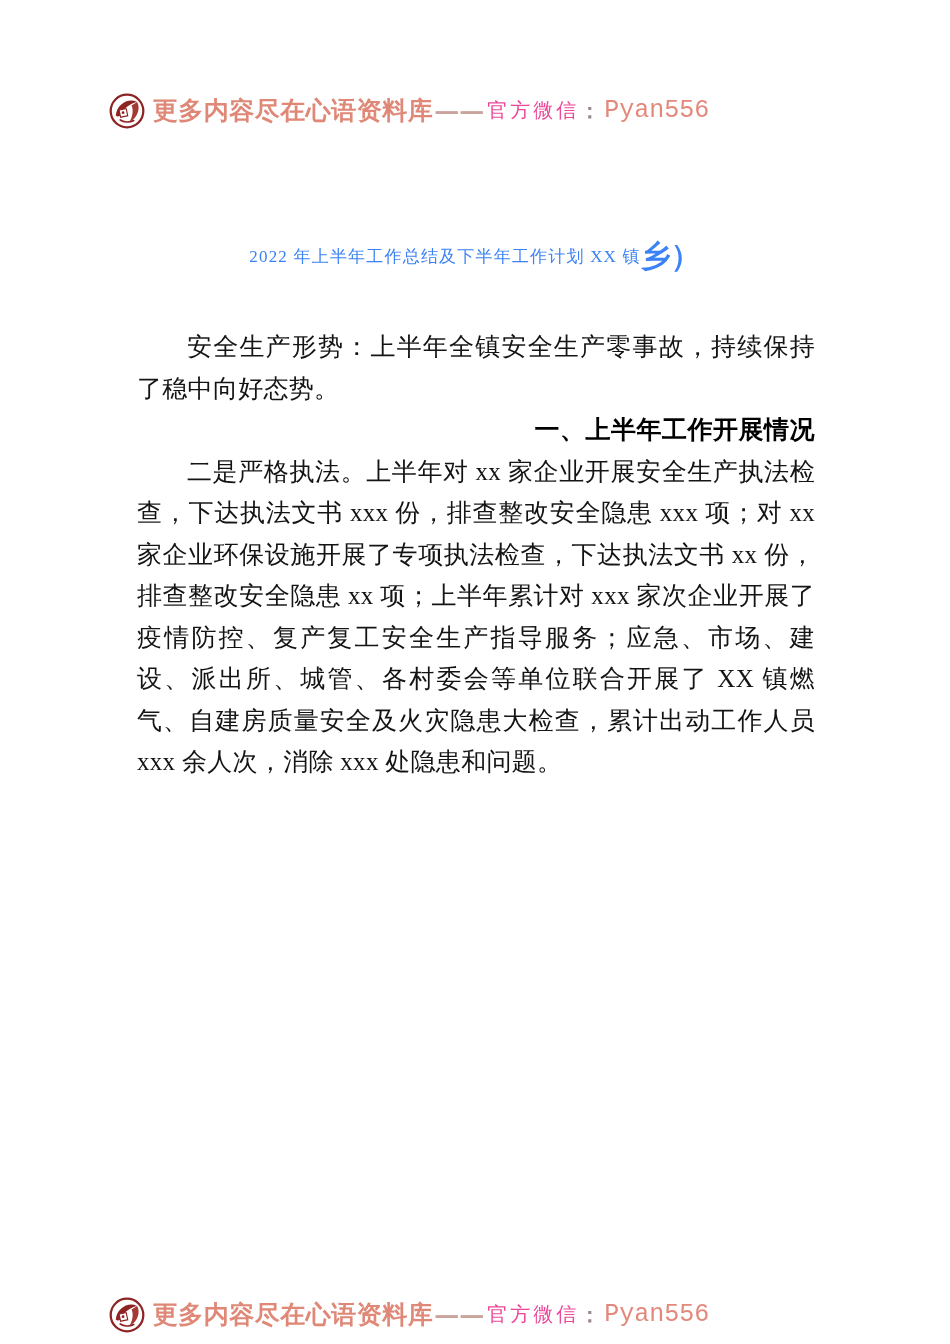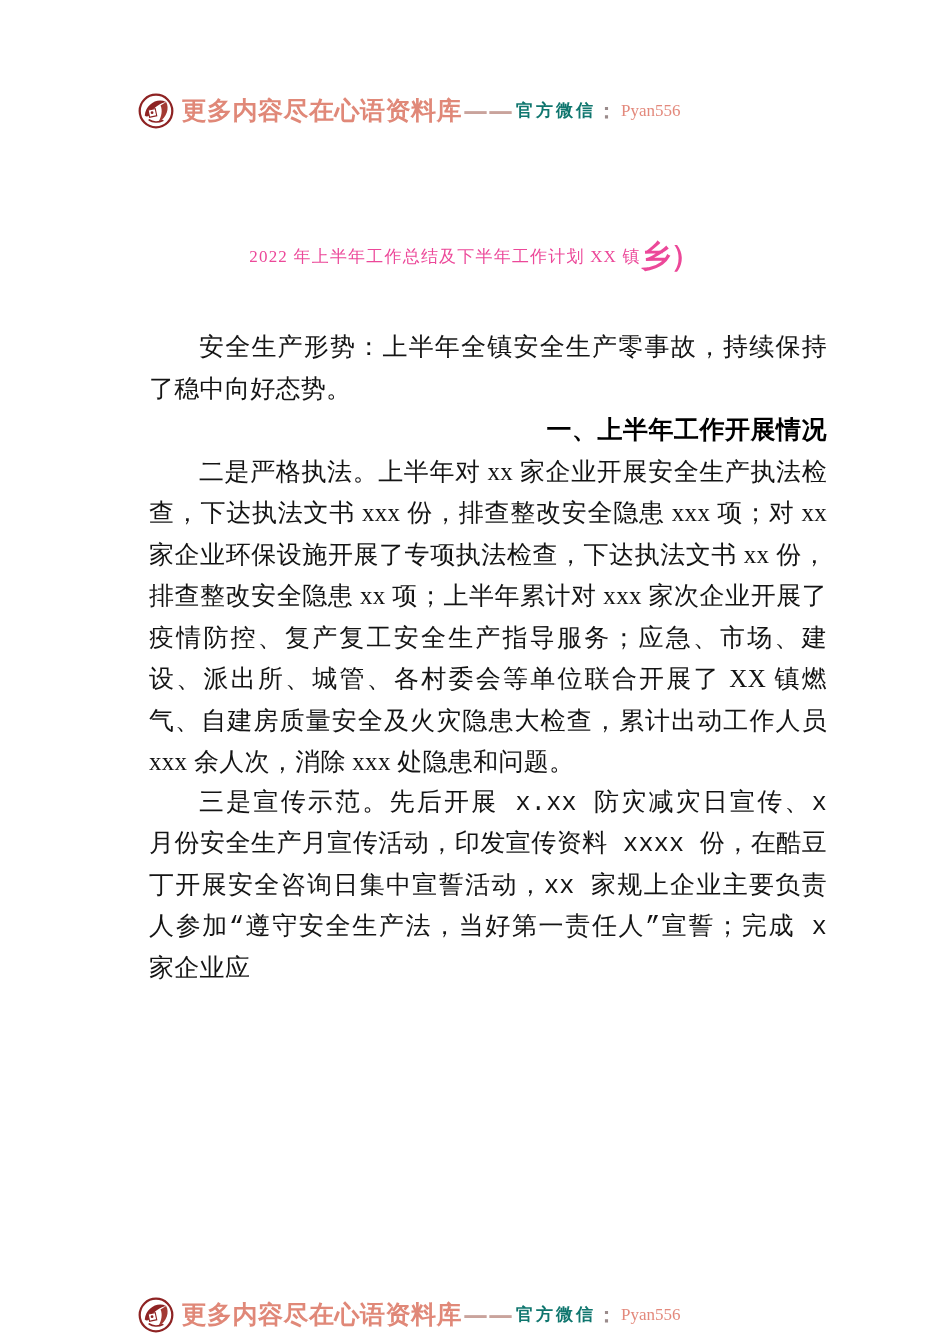--- a/index.html
+++ b/index.html
@@ -57,72 +57,72 @@
   .wm-dash {
     font-family: "DejaVu Serif", "Liberation Serif", serif;
     font-weight: bold;
     font-size: 25px;
     color: #c9a39c;
     line-height: 1;
     padding: 0 1px;
   }
   .wm-text-sub {
     font-family: "DejaVu Serif", "Liberation Serif", serif;
-    font-weight: bold;
-    font-size: 17px;
+    font-weight: normal;
+    font-size: 20px;
     letter-spacing: 3px;
-    color: #0f766e;
+    color: #ec4899;
     line-height: 1;
     padding-left: 2px;
   }
   .wm-colon {
     font-family: "DejaVu Serif", "Liberation Serif", serif;
     font-weight: bold;
     font-size: 21px;
     color: #9a8b8b;
     line-height: 1;
   }
   .wm-handle {
-    font-family: Liberation Serif, serif;
-    font-size: 17px;
+    font-family: Liberation Mono, monospace;
+    font-size: 25px;
     color: #e3897c;
     line-height: 1;
     padding-left: 4px;
     letter-spacing: 0px;
   }
 
   
   .doc-title {
     position: absolute;
     top: 232px;
     left: 0;
     width: 950px;
     text-align: center;
     white-space: nowrap;
-    color: #ec4899;
+    color: #3b82f6;
   }
   .doc-title .t-small {
     font-family: "Liberation Serif", "DejaVu Serif", serif;
     font-size: 17px;
     letter-spacing: 1.2px;
   }
   .doc-title .t-big {
     font-family: "DejaVu Serif", "Liberation Serif", serif;
     font-weight: bold;
     font-size: 30px;
     letter-spacing: 0px;
     position: relative;
     top: 4px;
   }
 
   
   .body-text {
     position: absolute;
     top: 326px;
-    left: 149px;
+    left: 137px;
     width: 678px;
   }
   .para {
     font-family: "Liberation Serif", "DejaVu Serif", serif;
     font-size: 25px;
     line-height: 41.5px;
     color: #141414;
     text-align: justify;
     text-justify: inter-ideograph;
     text-indent: 2em;
@@ -165,21 +165,20 @@
   </div>
 
   <div class="doc-title">
     <span class="t-small">2022 年上半年工作总结及下半年工作计划 XX 镇</span><span class="t-big">乡）</span>
   </div>
 
   <div class="body-text">
     <p class="para">安全生产形势：上半年全镇安全生产零事故，持续保持了稳中向好态势。</p>
     <p class="section-heading">一、上半年工作开展情况</p>
     <p class="para">二是严格执法。上半年对 xx 家企业开展安全生产执法检查，下达执法文书 xxx 份，排查整改安全隐患 xxx 项；对 xx 家企业环保设施开展了专项执法检查，下达执法文书 xx 份，排查整改安全隐患 xx 项；上半年累计对 xxx 家次企业开展了疫情防控、复产复工安全生产指导服务；应急、市场、建设、派出所、城管、各村委会等单位联合开展了 XX 镇燃气、自建房质量安全及火灾隐患大检查，累计出动工作人员 xxx 余人次，消除 xxx 处隐患和问题。</p>
-    <p class="para">三是宣传示范。先后开展 x.xx 防灾减灾日宣传、x 月份安全生产月宣传活动，印发宣传资料 xxxx 份，在酷豆丁开展安全咨询日集中宣誓活动，xx 家规上企业主要负责人参加“遵守安全生产法，当好第一责任人”宣誓；完成 x 家企业应</p>
   </div>
 
   <div class="watermark bottom">
     <svg class="wm-logo" viewBox="0 0 64 64">
       <circle cx="32" cy="32" r="29" fill="none" stroke="#8e2323" stroke-width="4"></circle>
       <path d="M12 40 C14 20, 34 8, 50 16 C40 18, 30 24, 24 34 C20 41, 16 44, 12 40 Z" fill="#8e2323"></path>
       <path d="M50 16 C56 26, 52 44, 36 52 C42 42, 44 30, 40 22 Z" fill="#a33a33"></path>
       <rect x="19" y="29" width="13" height="13" fill="#ffffff" stroke="#8e2323" stroke-width="2" transform="rotate(-12 25 35)"></rect>
       <circle cx="25" cy="35" r="2.5" fill="#8e2323"></circle>
       <path d="M20 48 C26 52, 36 53, 44 49" fill="none" stroke="#8e2323" stroke-width="3" stroke-linecap="round"></path>

